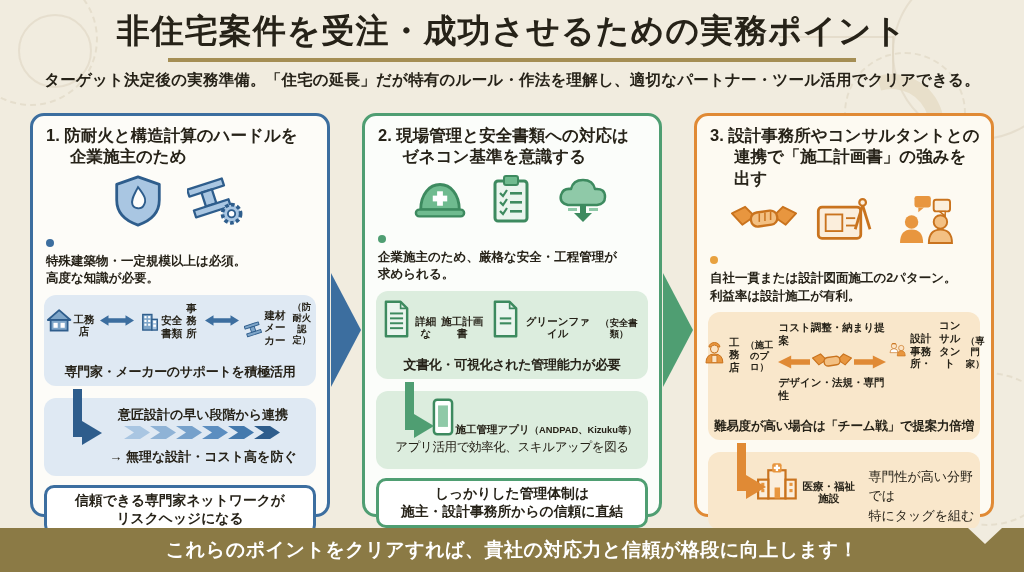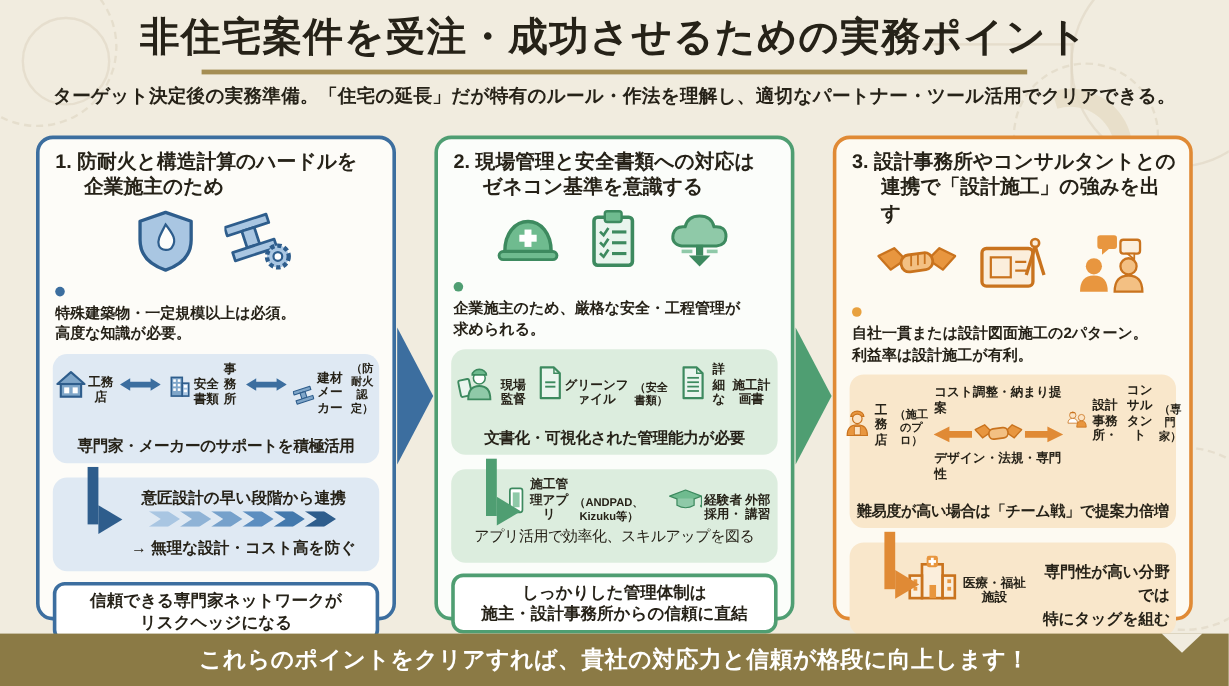--- a/index.html
+++ b/index.html
@@ -224,94 +224,75 @@
     <div class="bullet">
       <span class="dot"></span>
       <p style="margin:0">
         <span>企業施主のため、厳格な安全・工程管理が</span><br>
         <span>求められる。</span>
       </p>
     </div>
     <div class="box">
       <div class="nodes">
         <div class="node">
-          <svg width="50" height="42" viewBox="0 0 50 46">
-            <rect x="3" y="19" width="14" height="21" rx="2" transform="rotate(-12 10 30)" fill="#eaf5ee" stroke="#3d8a5f" stroke-width="2.5"></rect>
-            <circle cx="28" cy="17" r="7.5" fill="#ffffff" stroke="#3d8a5f" stroke-width="2"></circle>
-            <path d="M19 13 a9 7 0 0 1 18 0 Z" fill="#6fbb8f" stroke="#3d8a5f" stroke-width="2"></path>
-            <path d="M14 44 Q14 27 28 27 Q42 27 42 44 Z" fill="#8fc9a8" stroke="#3d8a5f" stroke-width="2.5"></path>
-          </svg>
-          <span>現場監督</span>
-        </div>
-        <div class="node">
-          <svg width="36" height="42" viewBox="0 0 38 48">
-            <path d="M6 3 H24 L32 11 V45 H6 Z" fill="#eaf5ee" stroke="#3d8a5f" stroke-width="3" stroke-linejoin="round"></path>
-            <path d="M24 3 V11 H32" fill="none" stroke="#3d8a5f" stroke-width="2"></path>
-            <rect x="12" y="22" width="14" height="2.6" fill="#3d8a5f"></rect>
-            <rect x="12" y="28" width="14" height="2.6" fill="#3d8a5f"></rect>
-          </svg>
-          <span>グリーンファイル</span>
-          <span class="small">（安全書類）</span>
-        </div>
-        <div class="node">
           <svg width="36" height="42" viewBox="0 0 38 48">
             <path d="M6 3 H24 L32 11 V45 H6 Z" fill="#eaf5ee" stroke="#3d8a5f" stroke-width="3" stroke-linejoin="round"></path>
             <path d="M24 3 V11 H32" fill="none" stroke="#3d8a5f" stroke-width="2"></path>
             <rect x="11" y="16" width="16" height="2.4" fill="#3d8a5f"></rect>
             <rect x="11" y="22" width="16" height="2.4" fill="#3d8a5f"></rect>
             <rect x="11" y="28" width="16" height="2.4" fill="#3d8a5f"></rect>
             <rect x="11" y="34" width="16" height="2.4" fill="#3d8a5f"></rect>
           </svg>
           <span>詳細な</span>
           <span>施工計画書</span>
+        </div>
+        <div class="node">
+          <svg width="36" height="42" viewBox="0 0 38 48">
+            <path d="M6 3 H24 L32 11 V45 H6 Z" fill="#eaf5ee" stroke="#3d8a5f" stroke-width="3" stroke-linejoin="round"></path>
+            <path d="M24 3 V11 H32" fill="none" stroke="#3d8a5f" stroke-width="2"></path>
+            <rect x="12" y="22" width="14" height="2.6" fill="#3d8a5f"></rect>
+            <rect x="12" y="28" width="14" height="2.6" fill="#3d8a5f"></rect>
+          </svg>
+          <span>グリーンファイル</span>
+          <span class="small">（安全書類）</span>
         </div>
       </div>
       <div class="caption">文書化・可視化された管理能力が必要</div>
     </div>
     <div class="subwrap">
       <svg class="connector" width="46" height="58" viewBox="0 0 46 58">
         <rect x="15" y="0" width="9" height="48" fill="#4f9e72"></rect>
         <polygon points="24,32 24,56 44,44" fill="#4f9e72"></polygon>
       </svg>
       <div class="box sub-box">
         <div class="sub-nodes">
           <div class="node">
             <svg width="26" height="38" viewBox="0 0 30 46">
               <rect x="4" y="2" width="22" height="42" rx="4" fill="#ffffff" stroke="#3d8a5f" stroke-width="3"></rect>
               <rect x="9" y="9" width="12" height="26" fill="#8fc9a8"></rect>
             </svg>
             <span>施工管理アプリ</span>
             <span class="small">（ANDPAD、Kizuku等）</span>
           </div>
-          <div class="node">
-            <svg width="52" height="38" viewBox="0 0 56 40">
-              <polygon points="28,3 54,13 28,23 2,13" fill="#6fbb8f" stroke="#3d8a5f" stroke-width="2" stroke-linejoin="round"></polygon>
-              <path d="M14 17 V28 Q28 36 42 28 V17" fill="#8fc9a8" stroke="#3d8a5f" stroke-width="2"></path>
-              <line x1="54" y1="13" x2="54" y2="27" stroke="#3d8a5f" stroke-width="2"></line>
-              <circle cx="54" cy="29" r="2.4" fill="#3d8a5f"></circle>
-            </svg>
-            <span>経験者採用・</span>
-            <span>外部講習</span>
-          </div>
         </div>
         <div class="sub-caption">アプリ活用で効率化、スキルアップを図る</div>
       </div>
     </div>
     <div class="panel-footer">
       <span>しっかりした管理体制は</span><br>
       <span>施主・設計事務所からの信頼に直結</span>
     </div>
   </section>
 
   <div class="flow-arrow fa2"></div>
 
   <section class="panel p3">
     <h2 class="ptitle">
       <span>3. 設計事務所やコンサルタントとの</span>
-      <span class="l2">連携で「設計施工」の強みを出す</span>
+      <span class="l2">連携で「施工計画書」の強みを出す</span>
     </h2>
     <div class="icon-row" style="gap:18px">
       <svg width="66" height="42" viewBox="0 0 70 44">
         <polygon points="1,15 15,8 25,18 12,27" fill="#e8963f" stroke="#c9731e" stroke-width="2" stroke-linejoin="round"></polygon>
         <polygon points="69,15 55,8 45,18 58,27" fill="#e8963f" stroke="#c9731e" stroke-width="2" stroke-linejoin="round"></polygon>
         <rect x="21" y="13" width="28" height="15" rx="7" transform="rotate(-8 35 20)" fill="#f3c083" stroke="#c9731e" stroke-width="2.5"></rect>
         <line x1="30" y1="15" x2="30" y2="24" stroke="#c9731e" stroke-width="1.6"></line>
         <line x1="36" y1="14" x2="36" y2="23" stroke="#c9731e" stroke-width="1.6"></line>
         <line x1="42" y1="13" x2="42" y2="22" stroke="#c9731e" stroke-width="1.6"></line>
       </svg>
@@ -402,21 +383,21 @@
               <rect x="26.5" y="3" width="3" height="8" fill="#ffffff"></rect>
               <rect x="24" y="5.5" width="8" height="3" fill="#ffffff"></rect>
               <rect x="8" y="26" width="4" height="4" fill="#e8963f"></rect>
                 <rect x="8" y="34" width="4" height="4" fill="#e8963f"></rect>
               <rect x="44" y="26" width="4" height="4" fill="#e8963f"></rect>
                 <rect x="44" y="34" width="4" height="4" fill="#e8963f"></rect>
               <rect x="25" y="32" width="7" height="14" fill="#e8963f"></rect>
             </svg>
             <span>医療・福祉施設</span>
           </div>
-          <div style="font-size:13px;font-weight:bold;line-height:1.5;margin-top:8px;text-align:right;">
+          <div style="font-size:13px;font-weight:normal;line-height:1.5;margin-top:8px;text-align:left;">
             <span>専門性が高い分野では</span><br>
             <span>特にタッグを組む</span>
           </div>
         </div>
       </div>
     </div>
     <div class="panel-footer">
       <span>柔軟な体制づくりが</span><br>
       <span>持続可能な事業の鍵</span>
     </div>

